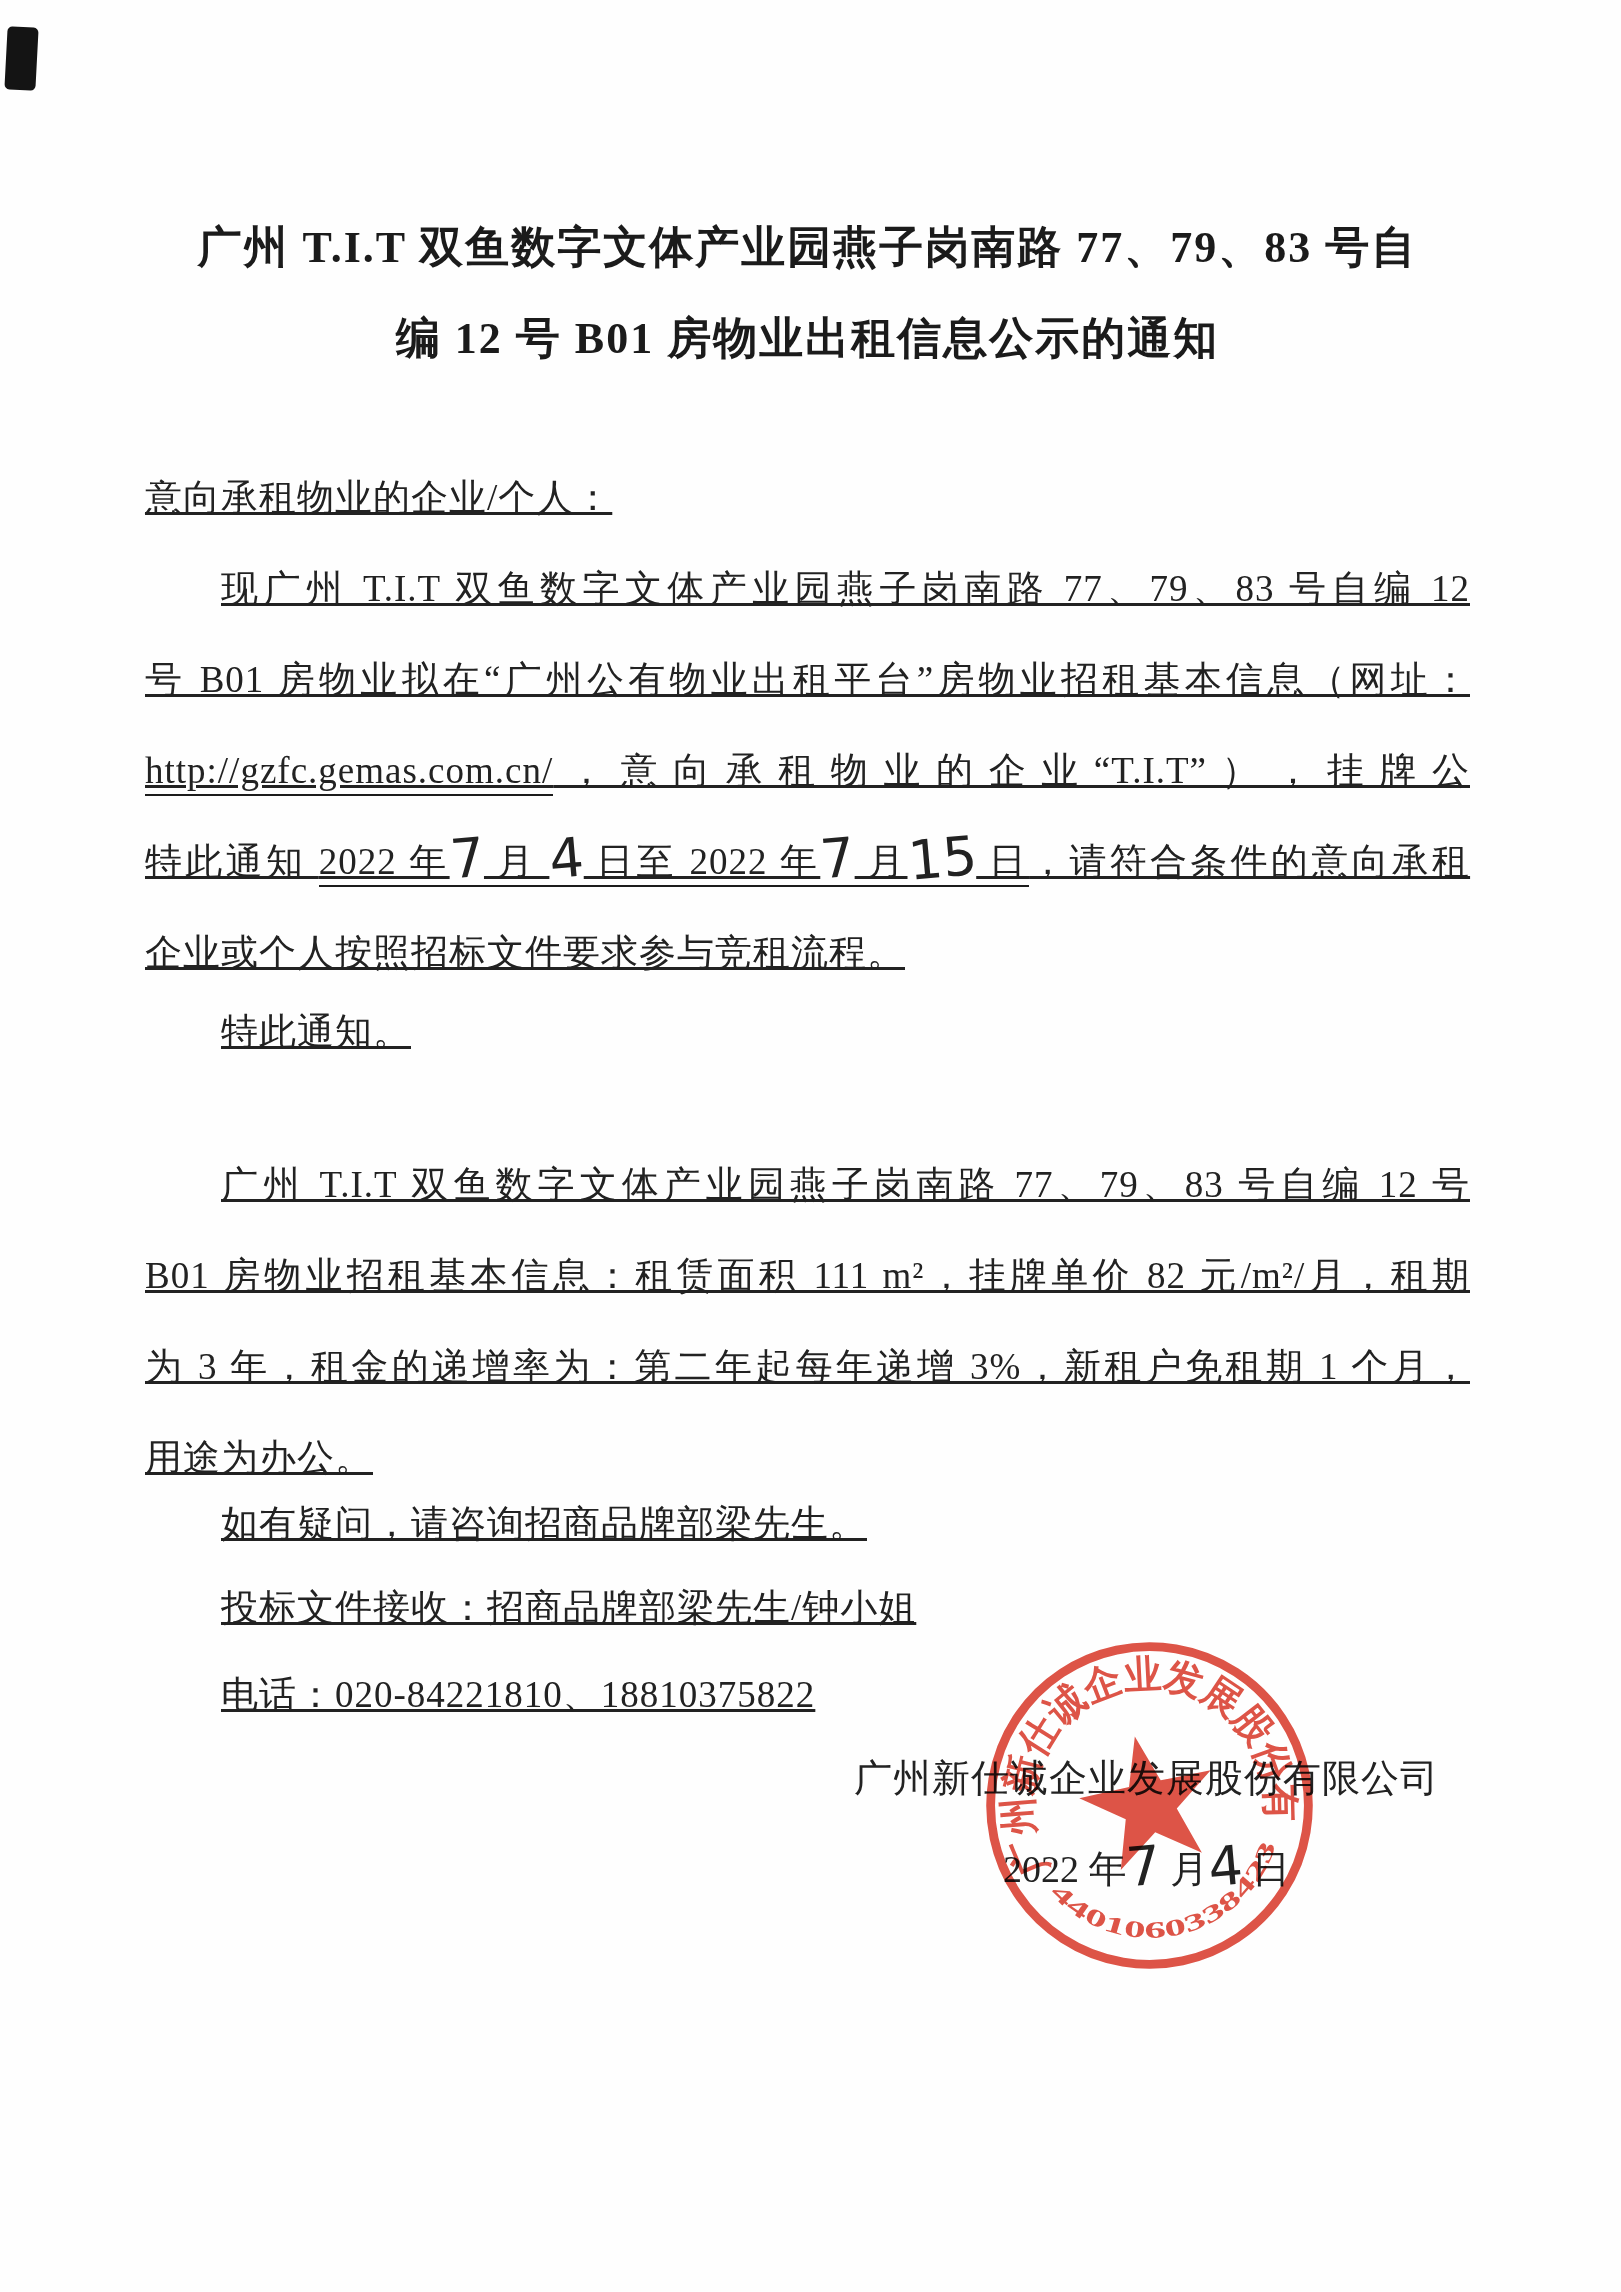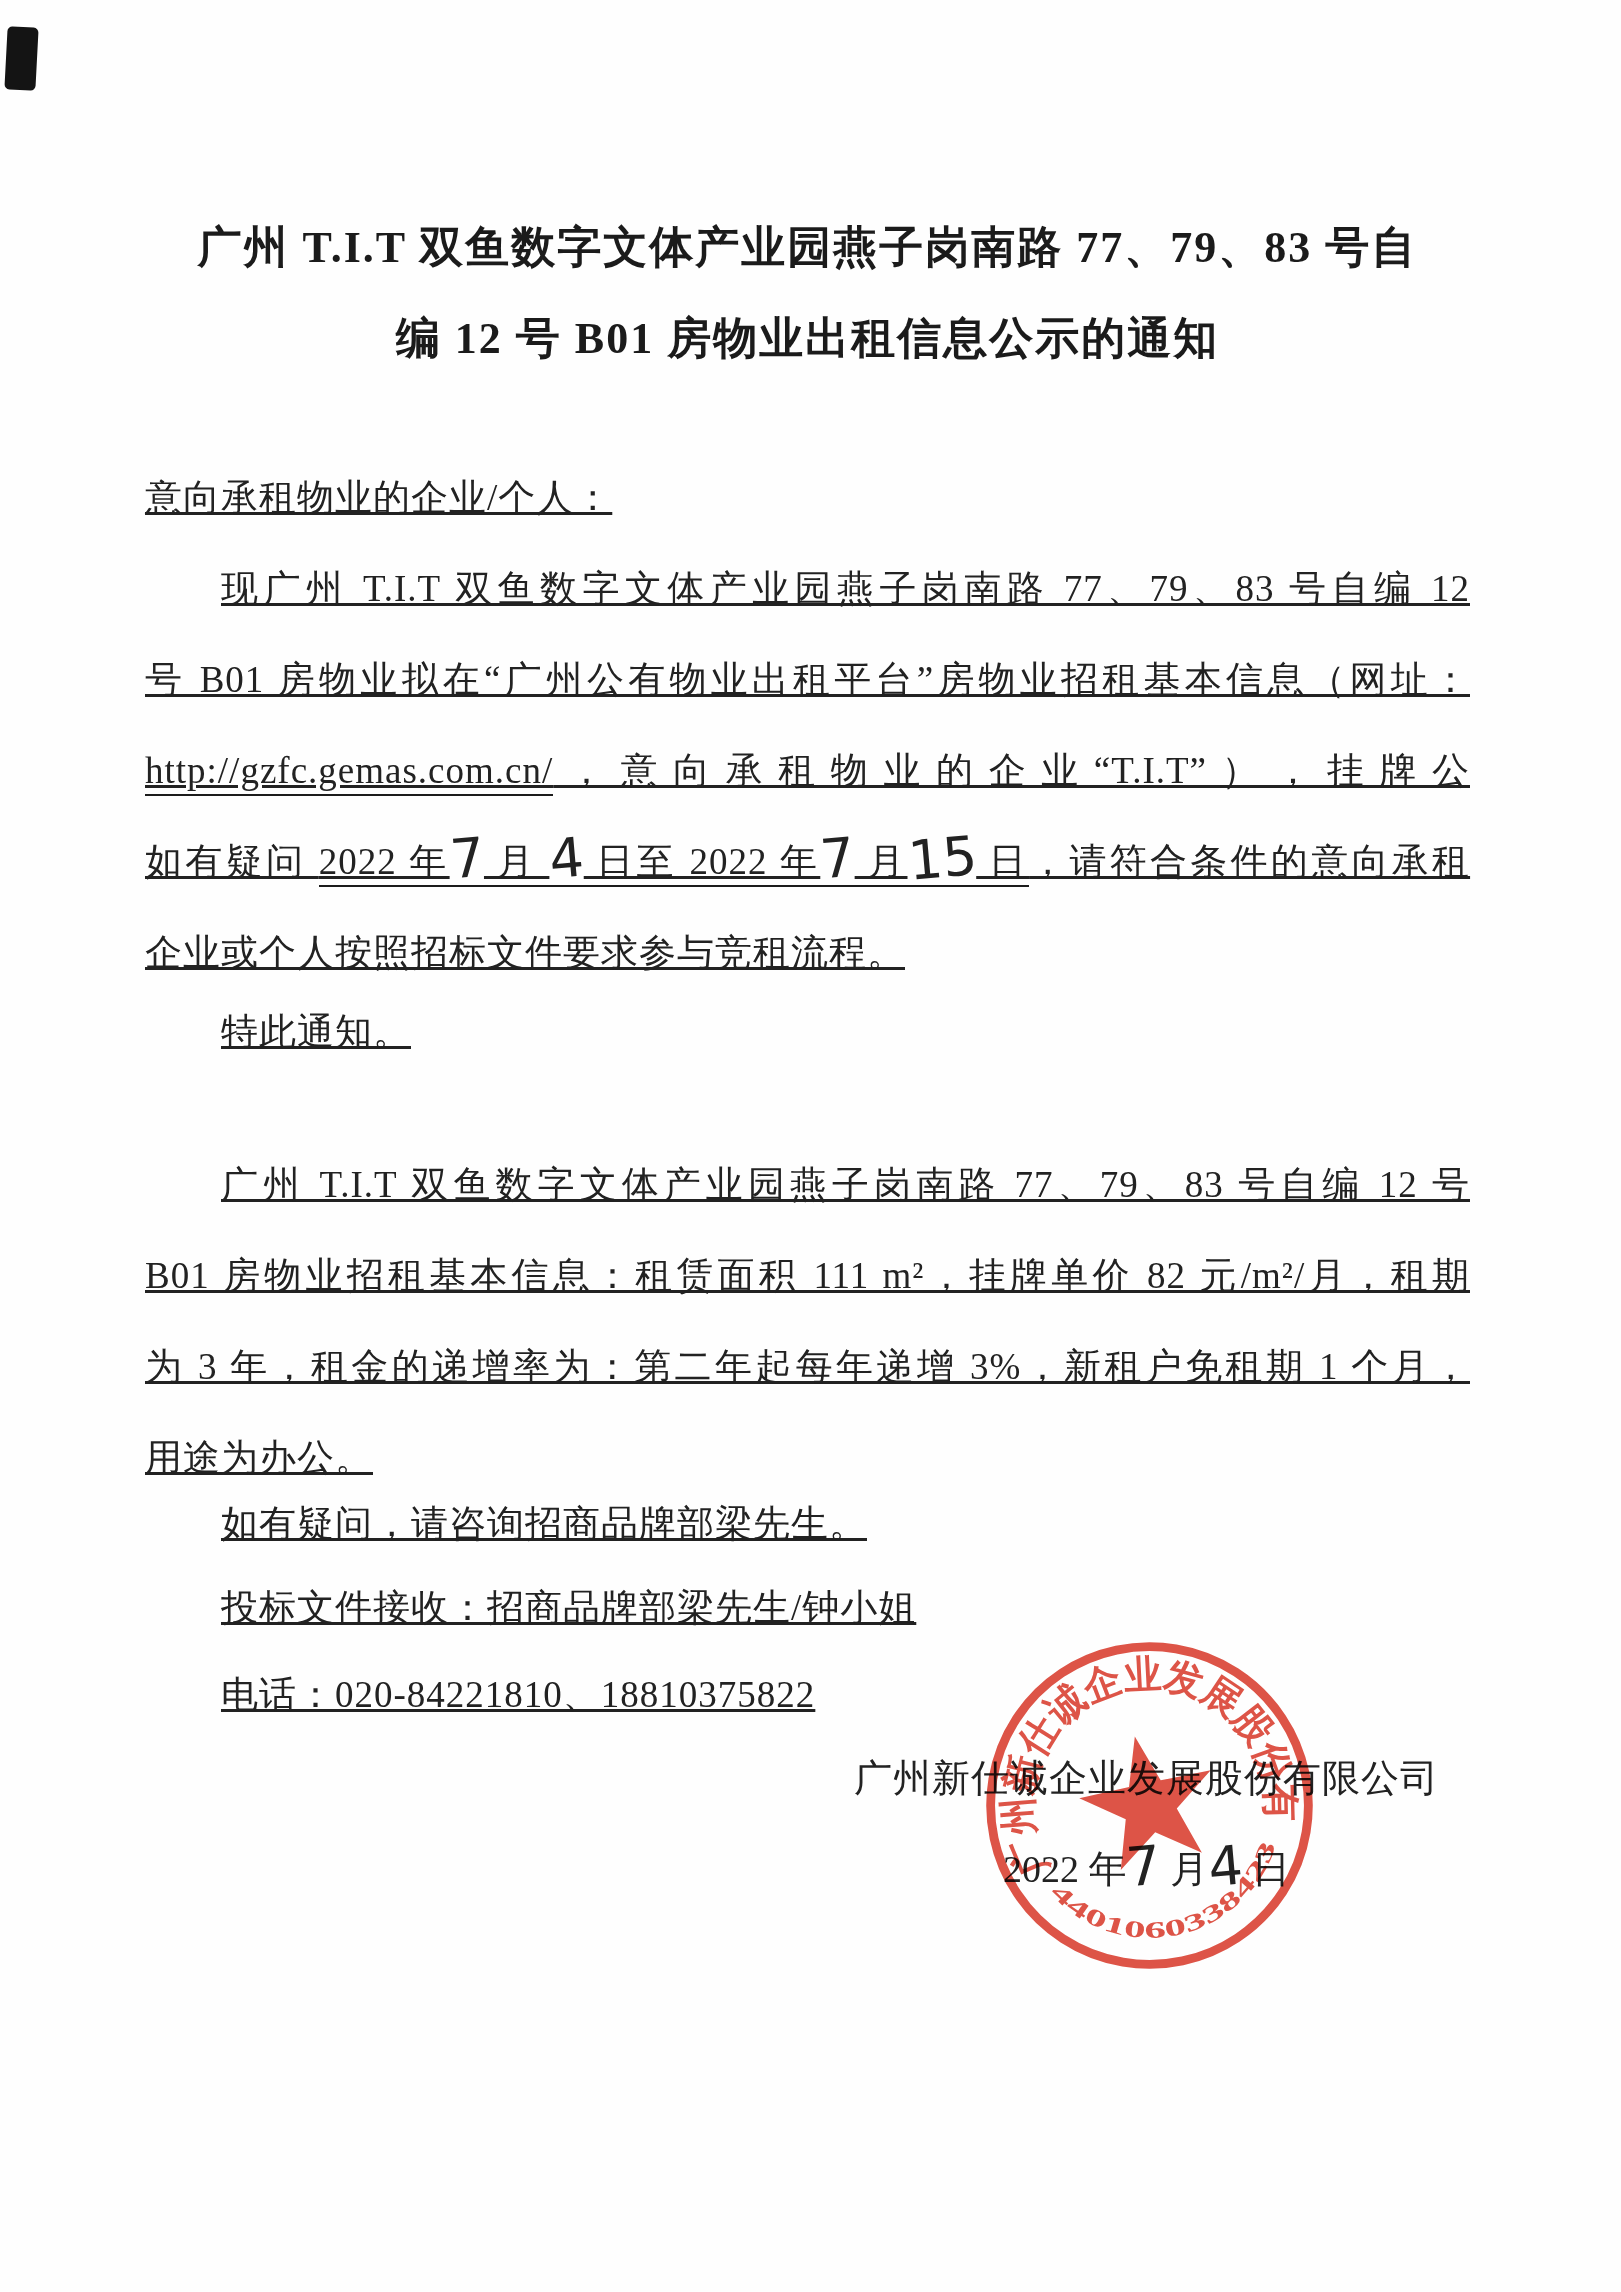--- a/index.html
+++ b/index.html
@@ -75,21 +75,21 @@
     <div>广州 T.I.T 双鱼数字文体产业园燕子岗南路 77、79、83 号自</div>
     <div>编 12 号 B01 房物业出租信息公示的通知</div>
   </div>
 
   <div class="content-abs line" style="top:452px">意向承租物业的企业/个人：</div>
 
   <div class="content-abs" style="top:543px">
     <div class="line just indent"><span>现广州 T.I.T 双鱼数字文体产业园燕子岗南路 77、79、83 号自编 12</span></div>
     <div class="line just"><span>号 B01 房物业拟在“广州公有物业出租平台”房物业招租基本信息（网址：</span></div>
     <div class="line just"><span class="u">http://gzfc.gemas.com.cn/</span><span>，意向承租物业的企业“T.I.T”），挂牌公</span></div>
-    <div class="line just"><span>如有疑问 </span><span class="ug"><span>2022 年</span><span class="hw">7</span><span> 月 </span><span class="hw">4</span><span> 日至 2022 年</span><span class="hw">7</span><span> 月</span><span class="hw">15</span><span> 日</span></span><span>，请符合条件的意向承租</span></div>
+    <div class="line just"><span>特此通知 </span><span class="ug"><span>2022 年</span><span class="hw">7</span><span> 月 </span><span class="hw">4</span><span> 日至 2022 年</span><span class="hw">7</span><span> 月</span><span class="hw">15</span><span> 日</span></span><span>，请符合条件的意向承租</span></div>
     <div class="line"><span>企业或个人按照招标文件要求参与竞租流程。</span></div>
   </div>
 
   <div class="content-abs line indent" style="top:986px">特此通知。</div>
 
   <div class="content-abs" style="top:1139px">
     <div class="line just indent"><span>广州 T.I.T 双鱼数字文体产业园燕子岗南路 77、79、83 号自编 12 号</span></div>
     <div class="line just"><span>B01 房物业招租基本信息：租赁面积 111 m²，挂牌单价 82 元/m²/月，租期</span></div>
     <div class="line just"><span>为 3 年，租金的递增率为：第二年起每年递增 3%，新租户免租期 1 个月，</span></div>
     <div class="line"><span>用途为办公。</span></div>

